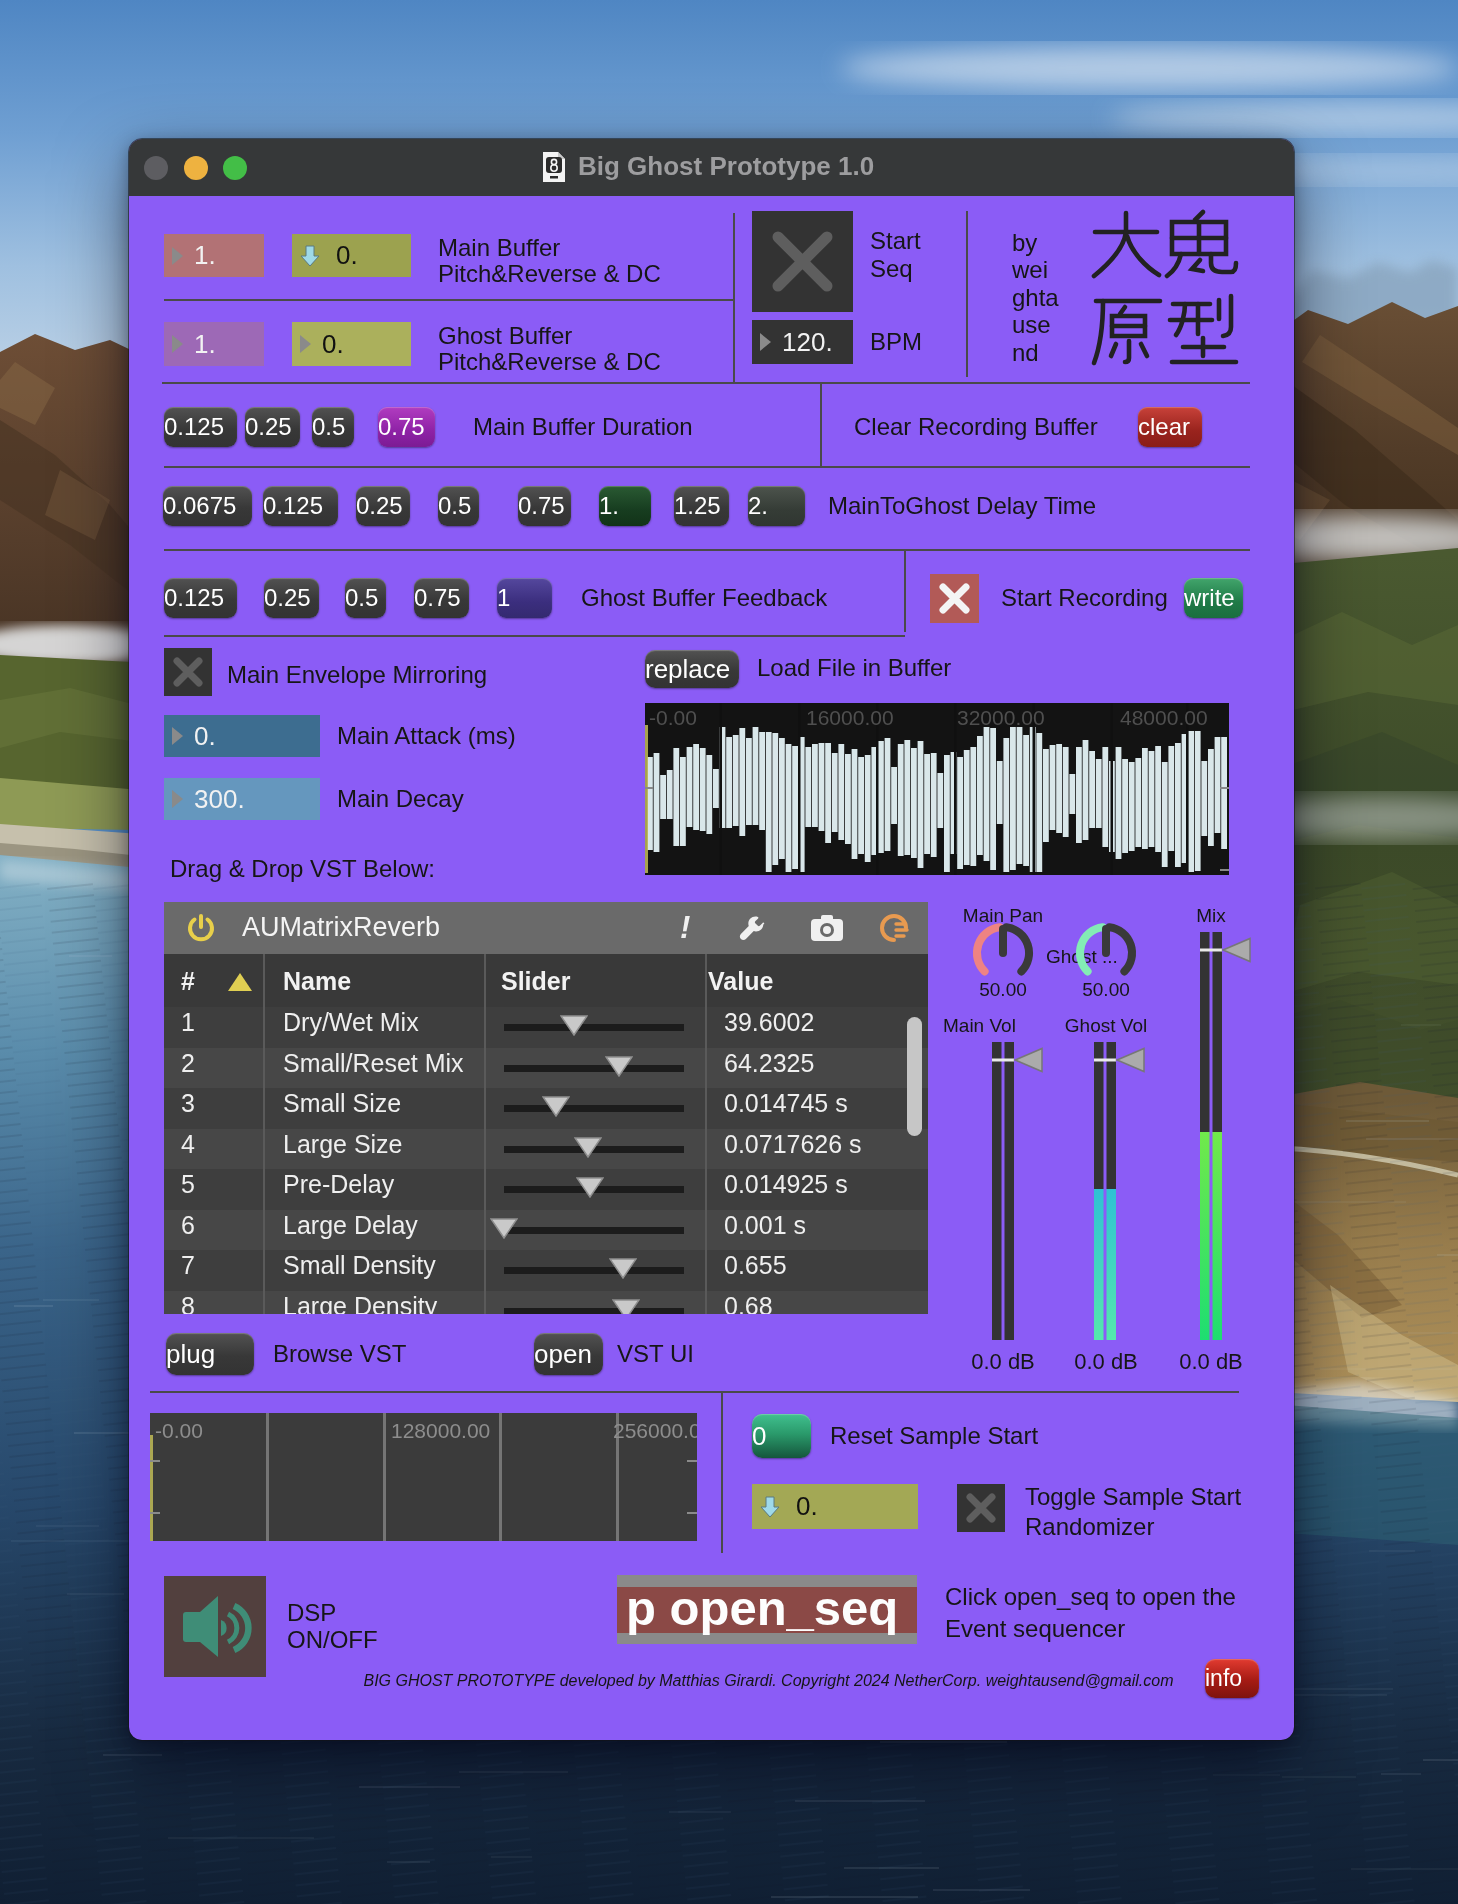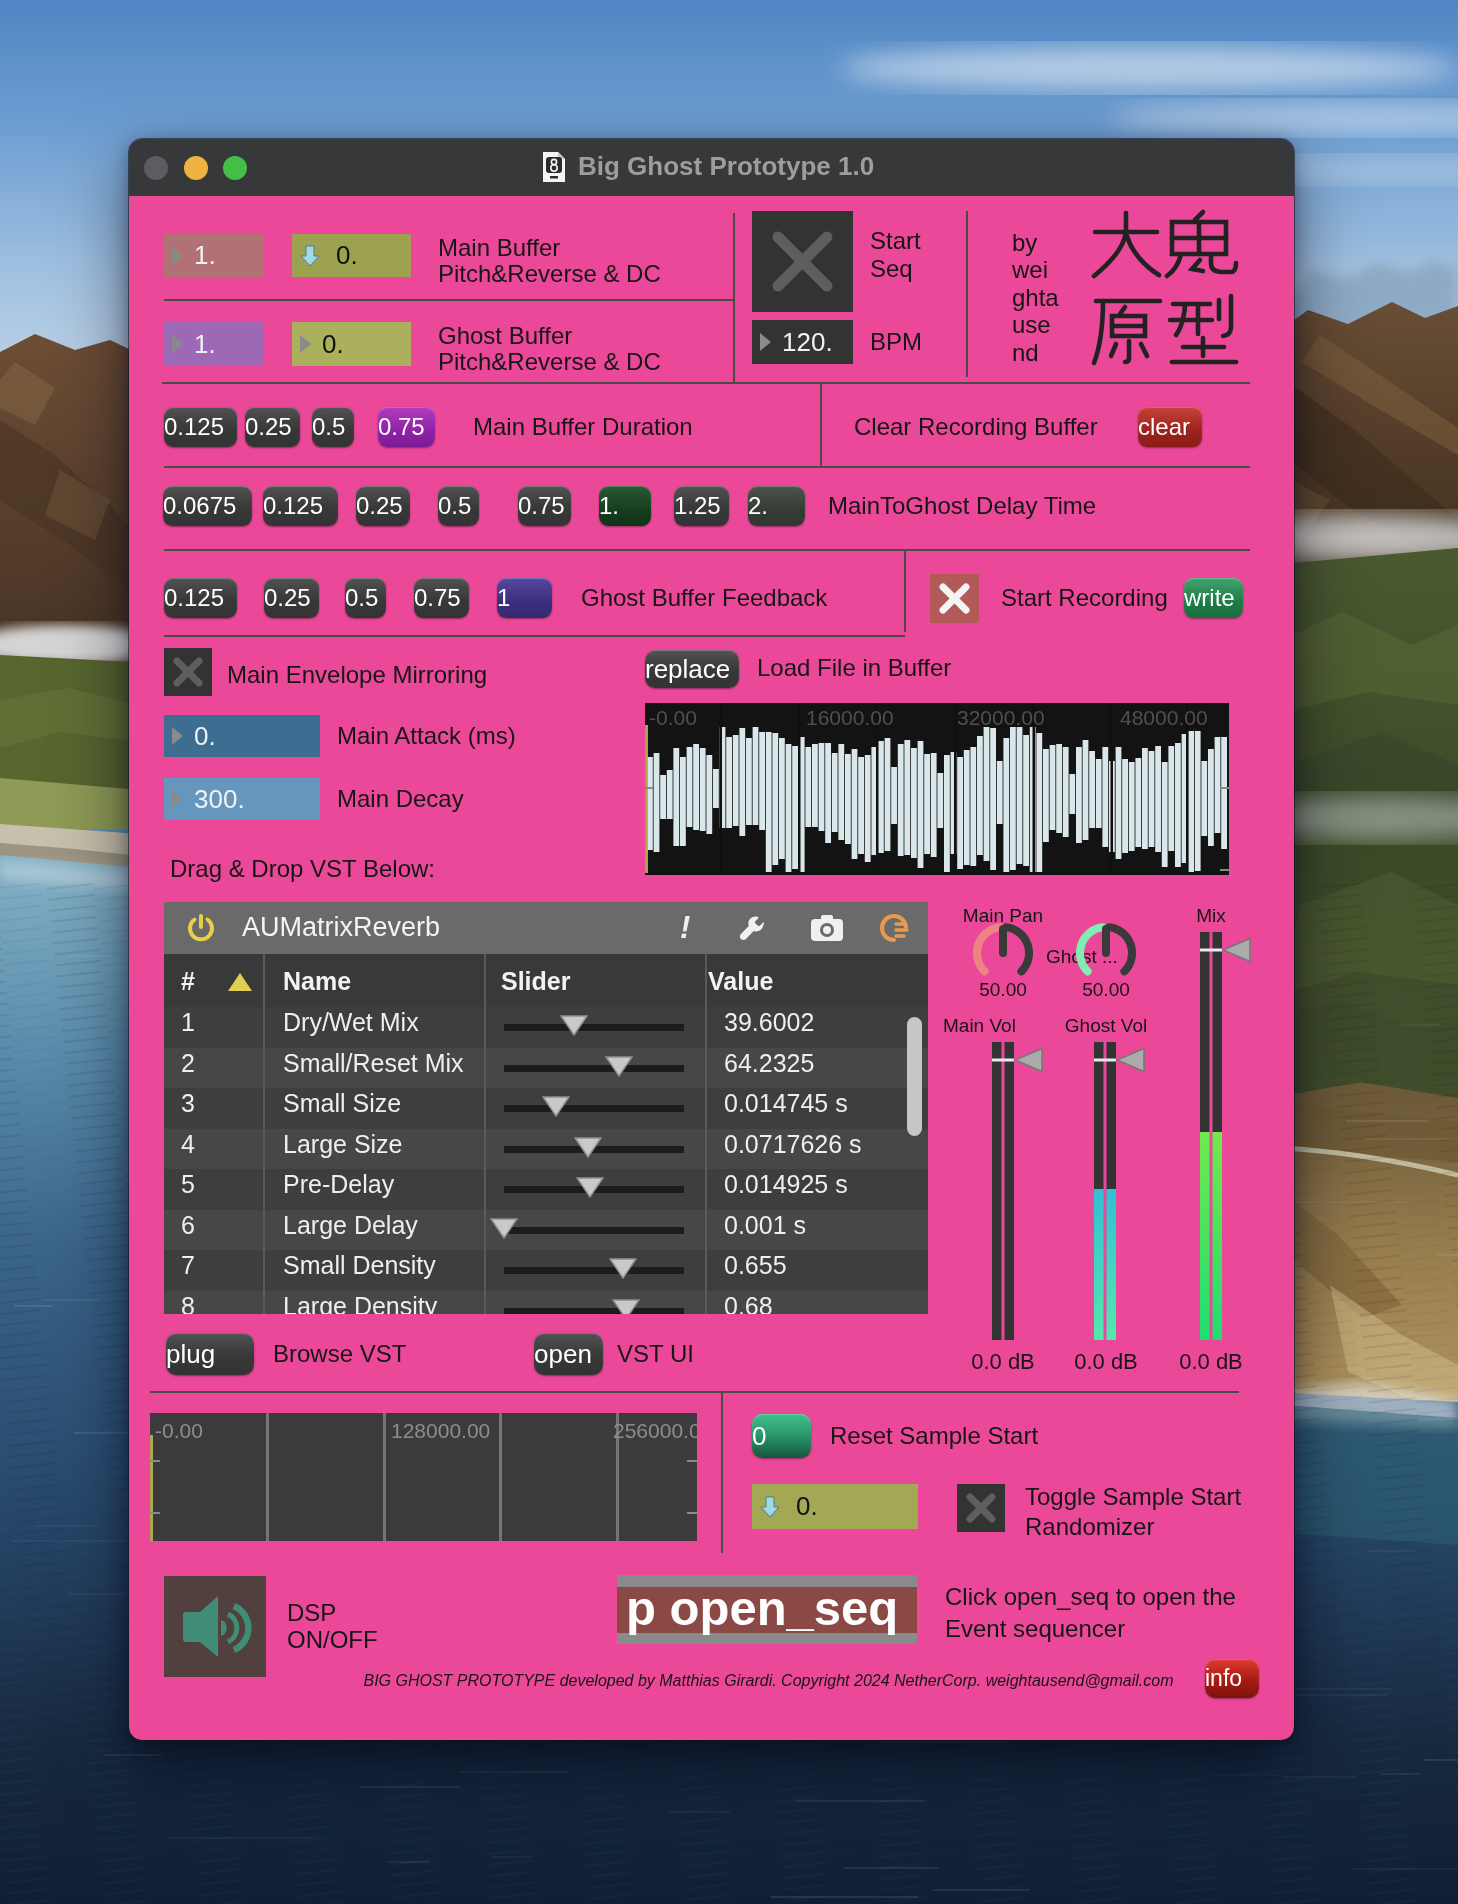--- a/index.html
+++ b/index.html
@@ -1,19 +1,19 @@
 <!DOCTYPE html>
 <html><head><meta charset="utf-8">
 <style>
 *{margin:0;padding:0;box-sizing:border-box}
 html,body{width:1458px;height:1904px;overflow:hidden;background:#5891cb;font-family:"Liberation Sans",sans-serif}
 .abs{position:absolute}
 #stage{position:relative;width:1458px;height:1904px}
 #bg{position:absolute;left:0;top:0}
-#win{position:absolute;left:129px;top:139px;width:1165px;height:1601px;border-radius:13px;background:#ec4899;box-shadow:0 28px 70px rgba(0,0,20,0.55),0 4px 18px rgba(0,0,20,0.35);outline:1px solid rgba(20,20,20,0.55)}
+#win{position:absolute;left:129px;top:139px;width:1165px;height:1601px;border-radius:13px;background:#8b5cf6;box-shadow:0 28px 70px rgba(0,0,20,0.55),0 4px 18px rgba(0,0,20,0.35);outline:1px solid rgba(20,20,20,0.55)}
 #tbar{position:absolute;left:0;top:0;width:1165px;height:57px;background:#363839;border-radius:13px 13px 0 0}
 #cont{position:absolute;left:0;top:0;width:1165px;height:1601px;border-radius:13px;overflow:hidden}
 .bt{color:#fff;box-shadow:inset 0 1px 1px rgba(255,255,255,0.25),0 1px 2px rgba(0,0,0,0.4)}
 </style></head>
 <body>
 <div id="stage">
 <svg id="bg" width="1458" height="1904" viewBox="0 0 1458 1904">
 <defs>
 <linearGradient id="sky" x1="0" y1="0" x2="0" y2="1">
  <stop offset="0" stop-color="#4f86c3"></stop>

